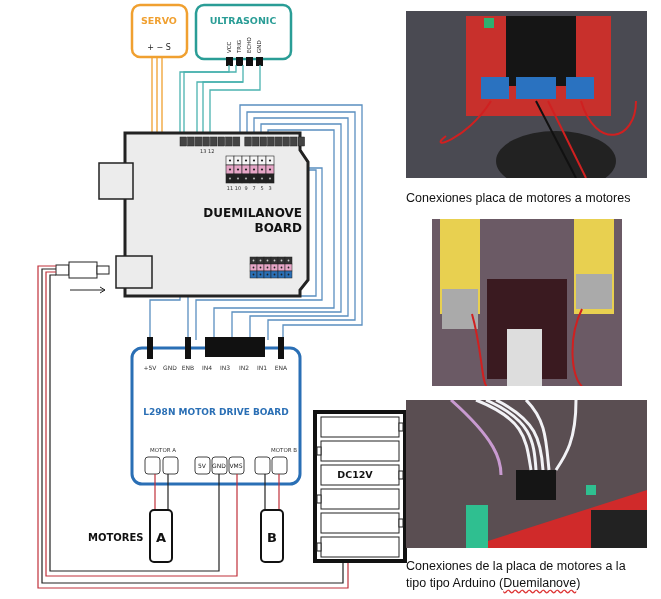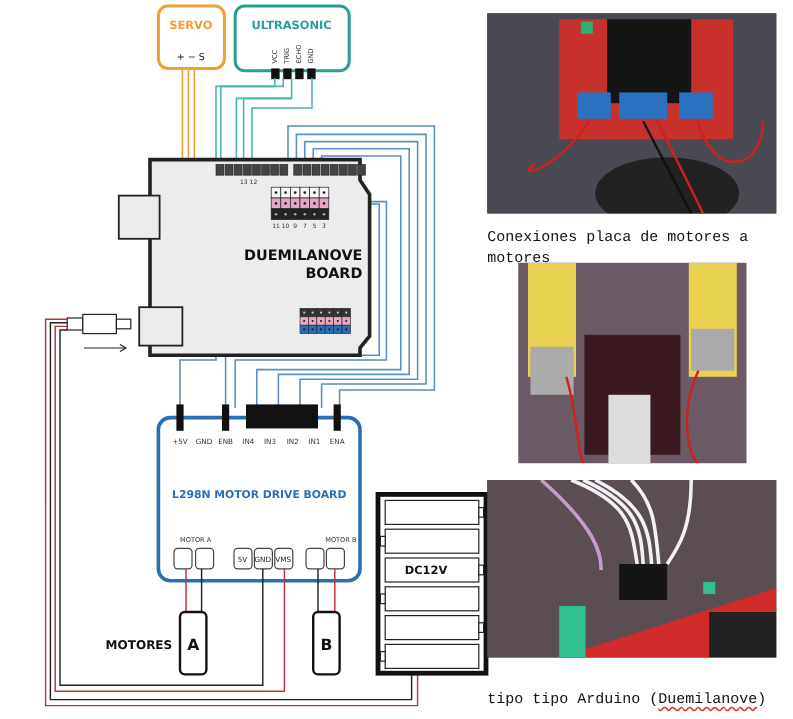--- a/index.html
+++ b/index.html
@@ -1,20 +1,20 @@
 <!DOCTYPE html>
 <html><head>
 <meta charset="utf-8">
 <style>
   html,body{margin:0;padding:0;background:#fff;}
   body{width:661px;height:599px;position:relative;overflow:hidden;font-family:"DejaVu Sans",sans-serif;}
   #diagram{position:absolute;left:0;top:0;}
   .lbl{font-family:"DejaVu Sans",sans-serif;font-weight:bold;}
   .photo{position:absolute;overflow:hidden;}
-  .caption{position:absolute;font-family:Liberation Mono, monospace;font-size:12.5px;color:#111;line-height:17px;}
+  .caption{position:absolute;font-family:Liberation Sans, sans-serif;font-size:12.5px;color:#111;line-height:17px;}
   .caption .sq{text-decoration:underline wavy #d33;text-underline-offset:2px;}
 </style>
 </head>
 <body>
 
 <svg id="diagram" width="661" height="599" viewBox="0 0 661 599">
 
   <g>
     <rect x="132" y="5" width="55" height="52" rx="8" fill="#fff" stroke="#f0a030" stroke-width="2.5"></rect>
     <text class="lbl" x="159" y="24" font-size="9.5" fill="#f0a030" text-anchor="middle">SERVO</text>
@@ -297,15 +297,15 @@
     <path d="M45,0 C90,40 95,60 95,75" stroke="#c89ad0" stroke-width="3" fill="none"></path>
     <path d="M70,0 C120,20 120,40 125,70" stroke="#f2f2f6" stroke-width="3" fill="none"></path>
     <path d="M80,0 C125,20 128,40 130,70" stroke="#f2f2f6" stroke-width="3" fill="none"></path>
     <path d="M90,0 C130,20 135,40 137,70" stroke="#f2f2f6" stroke-width="3" fill="none"></path>
     <path d="M120,0 C140,20 140,40 143,70" stroke="#f2f2f6" stroke-width="3" fill="none"></path>
     <path d="M170,0 C170,40 160,55 150,70" stroke="#f2f2f6" stroke-width="3" fill="none"></path>
     <rect x="180" y="85" width="10" height="10" fill="#2fbf90"></rect>
   </svg>
 </div>
 <div class="caption" style="left:406px;top:558px;">
-  <br>
+  <span>Conexiones de la placa de motores a la</span><br>
   <span>tipo tipo Arduino (</span><span class="sq">Duemilanove</span><span>)</span>
 </div>
 
 </body></html>

